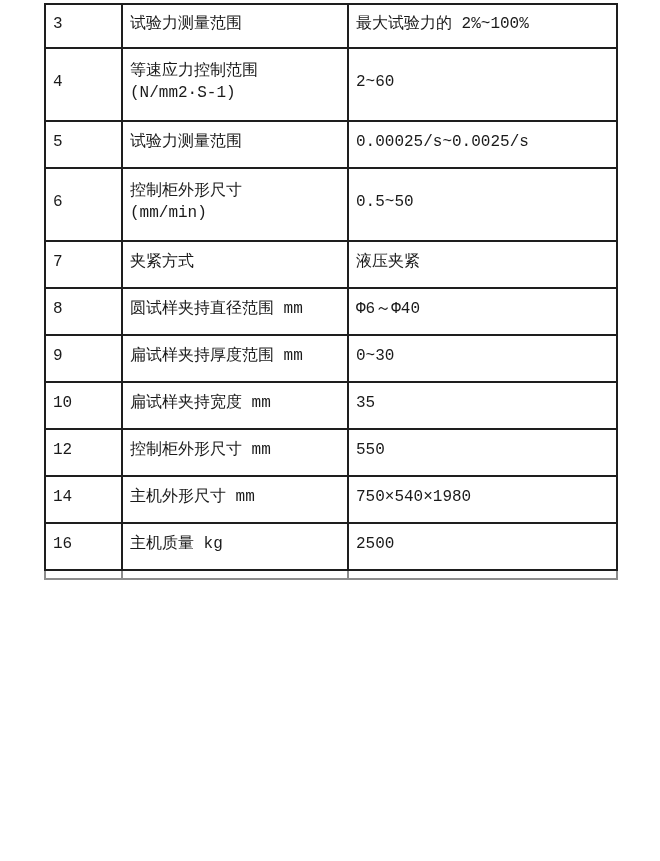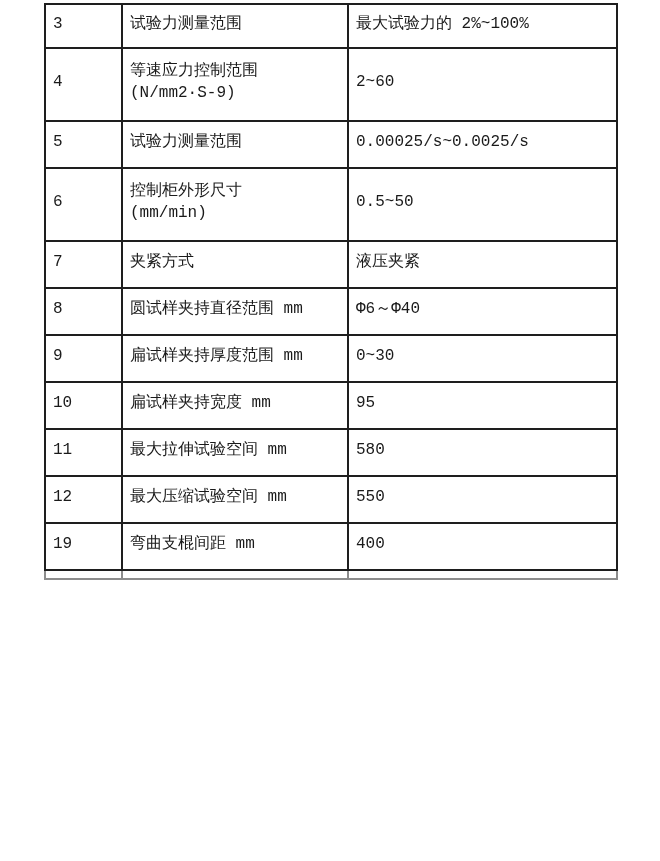--- a/index.html
+++ b/index.html
@@ -60,21 +60,21 @@
     </colgroup>
     <tbody>
         <tr class="first">
     <td>3</td>
     <td>试验力测量范围</td>
     <td>最大试验力的 2%~100%</td>
   </tr>
         <tr class="tall">
     <td>4</td>
     <td>等速应力控制范围
-(N/mm2·S-9)</td>
+(N/mm2·S-1)</td>
     <td>2~60</td>
   </tr>
         <tr>
     <td>5</td>
     <td>试验力测量范围</td>
     <td>0.00025/s~0.0025/s</td>
   </tr>
         <tr class="tall">
     <td>6</td>
     <td>控制柜外形尺寸
@@ -92,36 +92,36 @@
     <td>Φ6～Φ40</td>
   </tr>
         <tr>
     <td>9</td>
     <td>扁试样夹持厚度范围 mm</td>
     <td>0~30</td>
   </tr>
         <tr>
     <td>10</td>
     <td>扁试样夹持宽度 mm</td>
-    <td>95</td>
-  </tr>
-        <tr>
-    <td>11</td>
-    <td>最大拉伸试验空间 mm</td>
-    <td>580</td>
+    <td>35</td>
   </tr>
         <tr>
     <td>12</td>
-    <td>最大压缩试验空间 mm</td>
+    <td>控制柜外形尺寸 mm</td>
     <td>550</td>
   </tr>
         <tr>
-    <td>19</td>
-    <td>弯曲支棍间距 mm</td>
-    <td>400</td>
+    <td>14</td>
+    <td>主机外形尺寸 mm</td>
+    <td>750×540×1980</td>
+  </tr>
+        <tr>
+    <td>16</td>
+    <td>主机质量 kg</td>
+    <td>2500</td>
   </tr>
         <tr class="partial">
           <td></td>
           <td></td>
           <td></td>
         </tr>
       </tbody>
   </table>
 </div>
 

